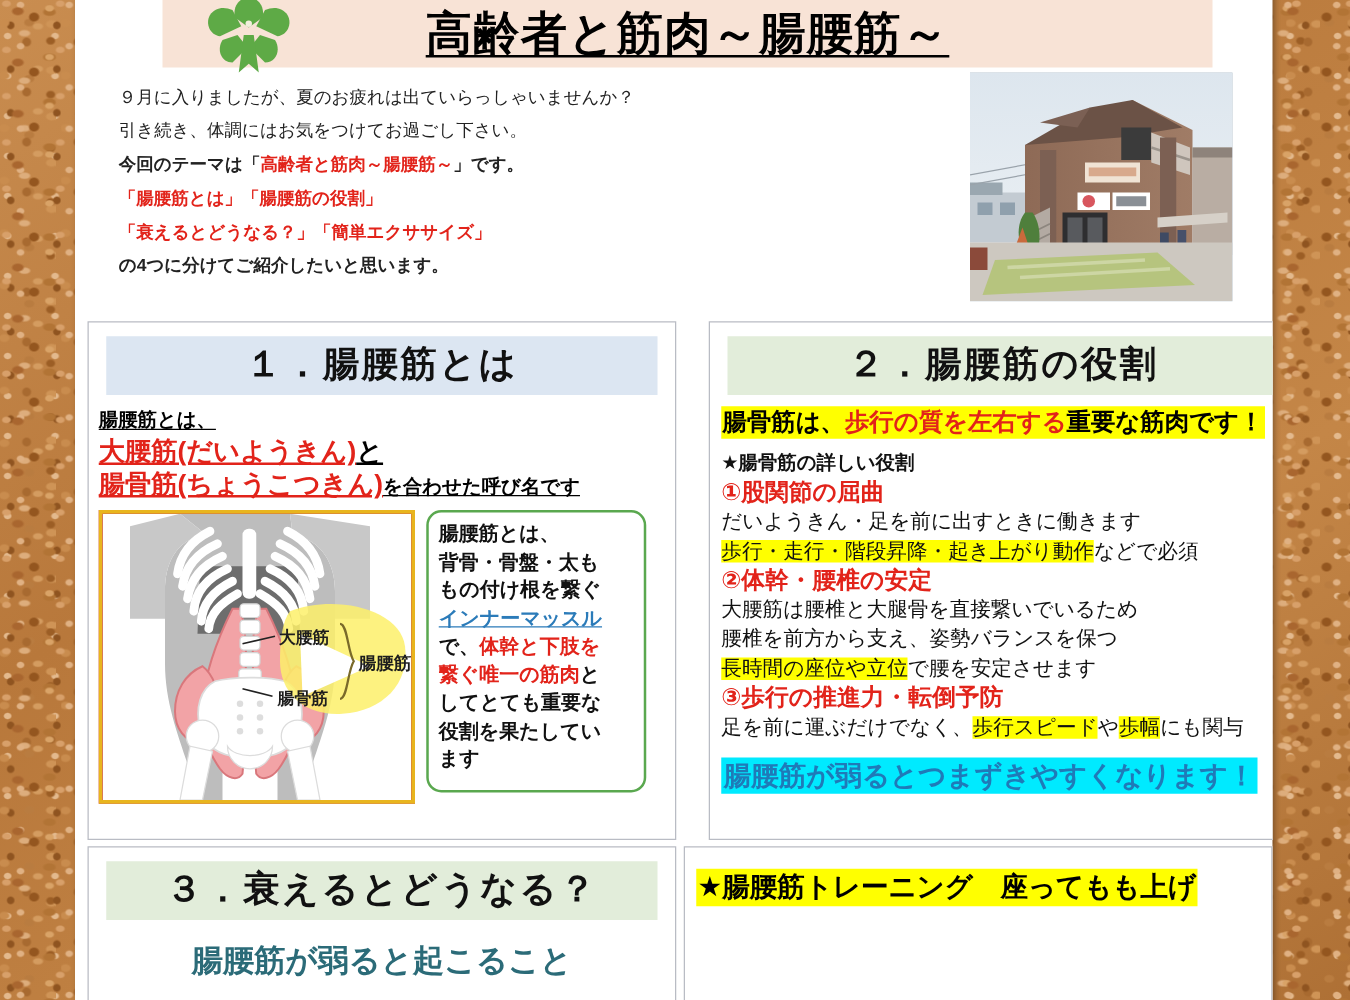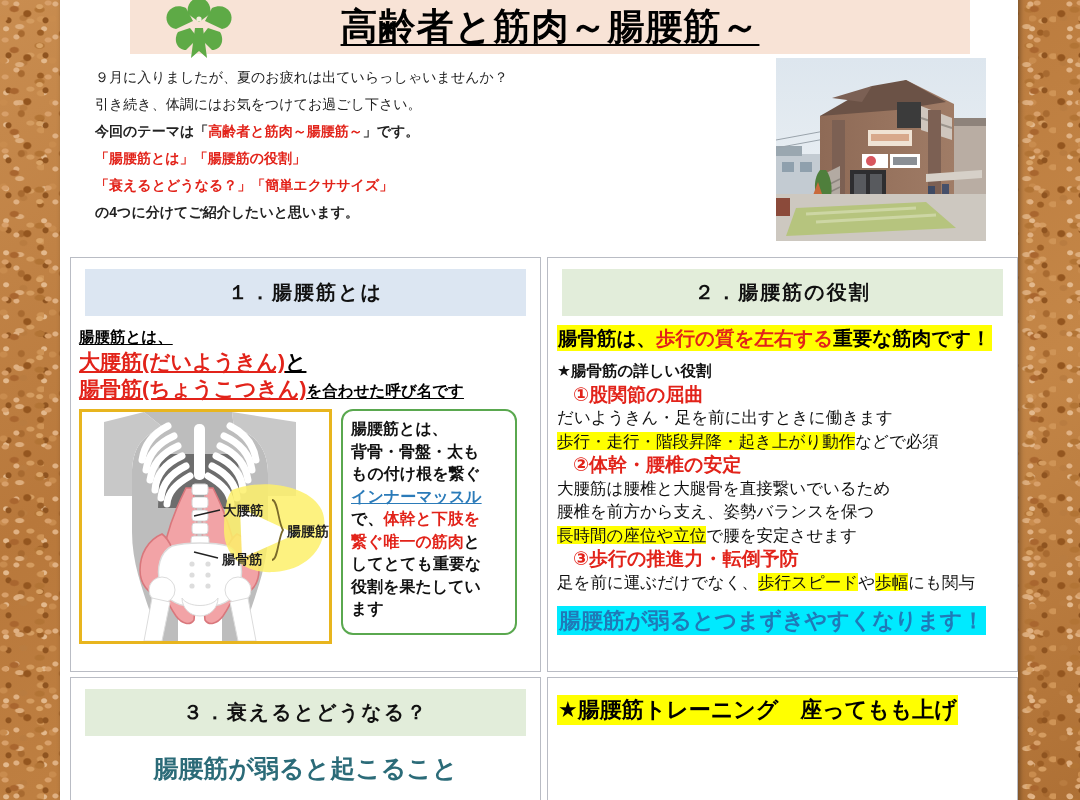--- a/index.html
+++ b/index.html
@@ -110,30 +110,30 @@
   .photo-inner { position: absolute; inset: 0; overflow: hidden; }
 
   
   .panel {
     position: absolute;
     background: #ffffff;
     border: 1px solid #b9bcc4;
     box-sizing: border-box;
   }
   #panel-1 { left: 10px;  top: 301px; width: 471px; height: 415px; }
-  #panel-2 { left: 487px; top: 301px; width: 471px; height: 415px; }
+  #panel-2 { left: 507px; top: 301px; width: 471px; height: 415px; }
   #panel-3 { left: 10px;  top: 721px; width: 471px; height: 175px; }
   #panel-4 { left: 487px; top: 721px; width: 471px; height: 175px; }
 
   .panel-header {
     margin: 11px 14px 0 14px;
     height: 47px;
     line-height: 47px;
     text-align: center;
-    font-size: 20px;
+    font-size: 29px;
     font-weight: bold;
     color: #111;
     letter-spacing: 2px;
   }
   .hdr-blue  { background: #dce6f2; }
   .hdr-green { background: #e2edda; }
 
   
   .p1-lead {
     margin: 8px 0 0 8px;
@@ -185,21 +185,21 @@
     line-height: 26px;
     padding: 0 1px;
   }
   .p2-list {
     margin: 8px 0 0 9px;
     font-size: 16.5px;
     line-height: 23.5px;
     color: #111;
   }
   .star-line { font-weight: bold; font-size: 15.5px; }
-  .num-head { color: #e2231a; font-weight: bold; font-size: 19px; margin-left: 16px; }
+  .num-head { color: #e2231a; font-weight: bold; font-size: 19px; }
   .mark { background: #ffff00; }
   .p2-cyan {
     margin: 12px 16px 0 9px;
     display: inline-block;
     background: #00eaff;
     color: #1f7ab8;
     font-weight: bold;
     font-size: 22px;
     line-height: 29px;
     padding: 0 2px;

